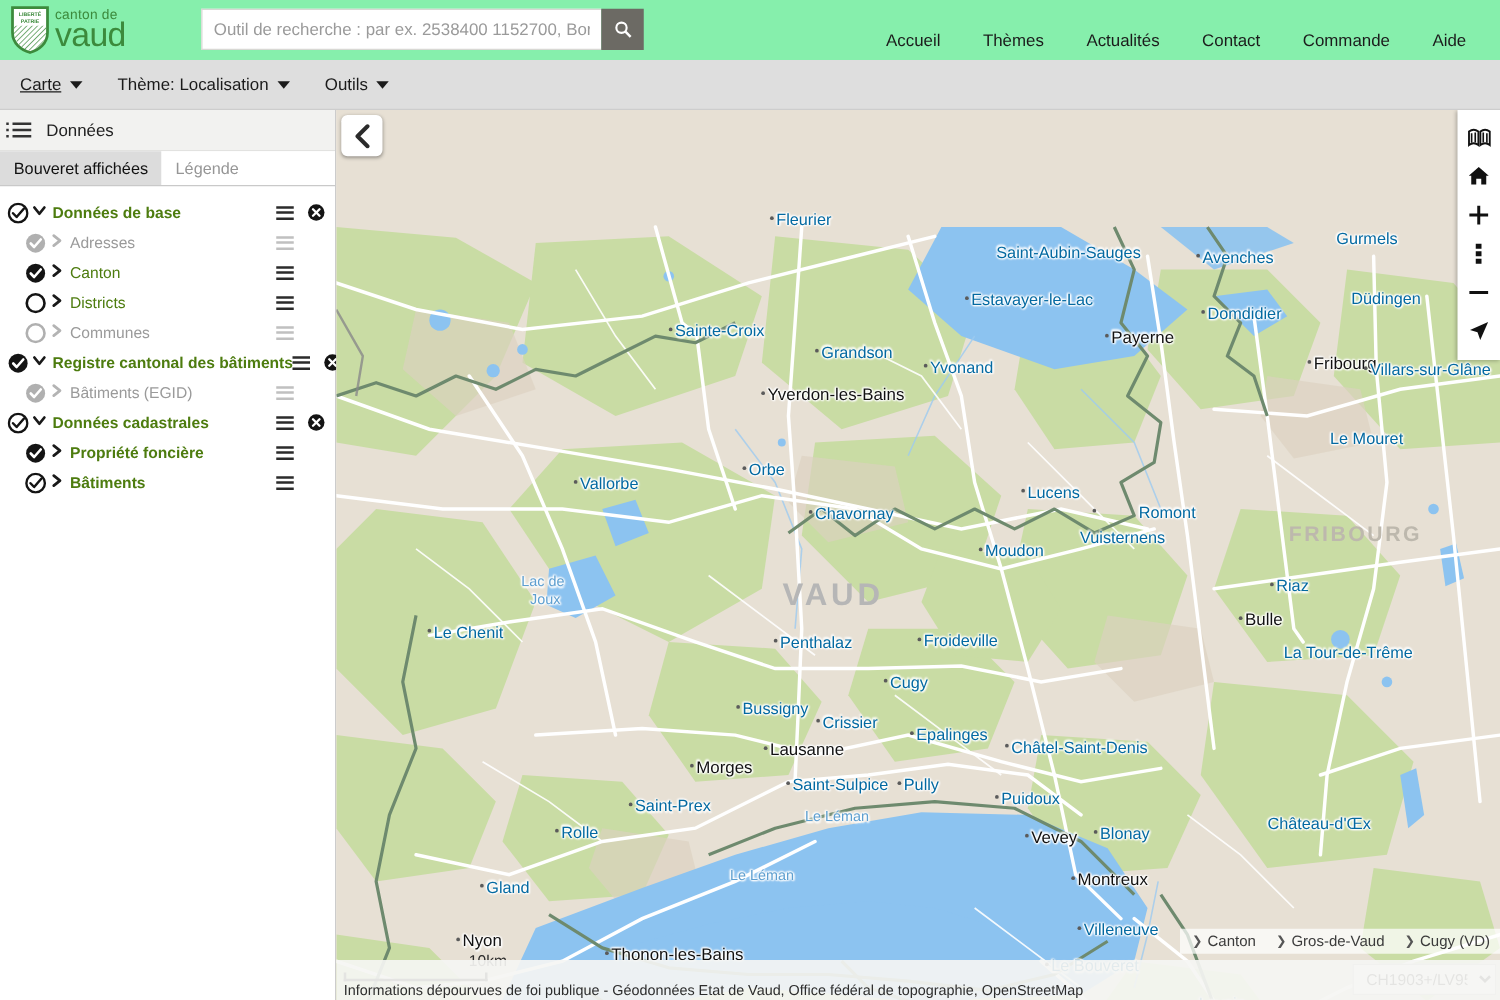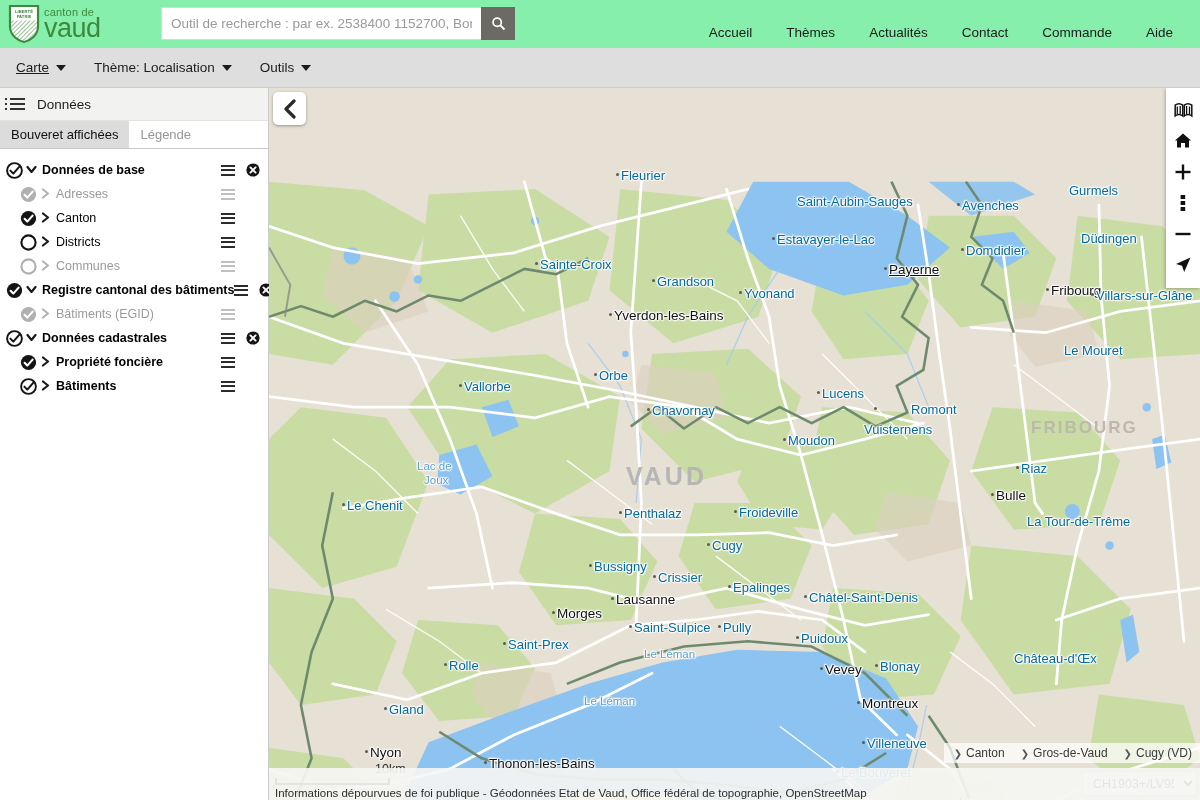--- a/index.html
+++ b/index.html
@@ -75,21 +75,21 @@
 
   .layer-tree { padding-top: 9px; }
   .layer-row { display: flex; align-items: center; height: 24px; padding-right: 8px; position: relative; }
   .layer-row.group { padding-left: 6px; }
   .layer-row.child { padding-left: 20px; }
 
   .cb { width: 17px; height: 17px; flex: 0 0 auto; position: relative; }
   .cb svg { display:block; }
   .exp { width: 17px; flex:0 0 auto; text-align:center; font-size: 11px; color:#444; line-height:1; }
   .exp.grey { color: #b4b4b4; }
-  .lname { font-size: 12.5px; color: #000000; white-space: nowrap; margin-left: 2px; }
+  .lname { font-size: 12.5px; color: #4d7c0f; white-space: nowrap; margin-left: 2px; }
   .lname.bold { font-weight: bold; }
   .lname.grey { color: #9a9a9a; }
   .row-actions { margin-left: auto; display: flex; align-items: center; gap: 11px; }
   .hmb { width: 14px; height: 11px; display:flex; flex-direction:column; justify-content:space-between; cursor:pointer;}
   .hmb i { height: 2px; background: #2b2b2b; display:block; }
   .hmb.grey i { background: #c0c0c0; }
   .xbtn { width: 14px; height: 14px; cursor: pointer; }
 
   
   .map-area { flex: 1; position: relative; overflow: hidden; background: #e5ded2; }
@@ -588,21 +588,21 @@
           <span class="dot" style="left: 692px; top: 160px;"></span>
           <div class="map-label city" style="left: 697px; top: 155px;">Domdidier</div>
           <div class="map-label city" style="left: 812px; top: 143px;">Düdingen</div>
           <span class="dot" style="left: 266px; top: 174px;"></span>
           <div class="map-label city" style="left: 271px; top: 169px;">Sainte-Croix</div>
           <span class="dot" style="left: 383px; top: 191px;"></span>
           <div class="map-label city" style="left: 388px; top: 186px;">Grandson</div>
           <span class="dot" style="left: 470px; top: 203px;"></span>
           <div class="map-label city" style="left: 475px; top: 198px;">Yvonand</div>
           <span class="dot" style="left: 615px; top: 179px;"></span>
-          <div class="map-label big" style="left: 620px; top: 174px; text-decoration: underline;">Payerne</div>
+          <div class="map-label big" style="left: 620px; top: 174px;">Payerne</div>
           <span class="dot" style="left: 777px; top: 200px;"></span>
           <div class="map-label big" style="left: 782px; top: 195px;">Fribourg</div>
           <span class="dot" style="left: 340px; top: 225px;"></span>
           <div class="map-label big" style="left: 345px; top: 220px;">Yverdon-les-Bains</div>
           <span class="dot" style="left: 822px; top: 205px;"></span>
           <div class="map-label city" style="left: 827px; top: 200px;">Villars-sur-Glâne</div>
           <span class="dot" style="left: 548px; top: 303px;"></span>
           <div class="map-label city" style="left: 553px; top: 298px;">Lucens</div>
           <span class="dot" style="left: 605px; top: 319px;"></span>
           <div class="map-label city" style="left: 642px; top: 314px;">Romont</div>

